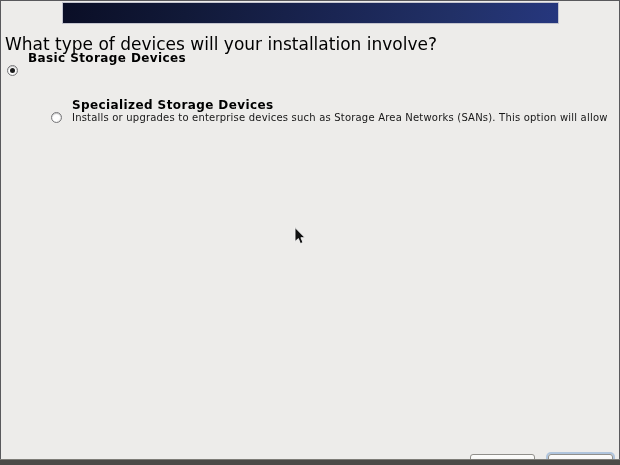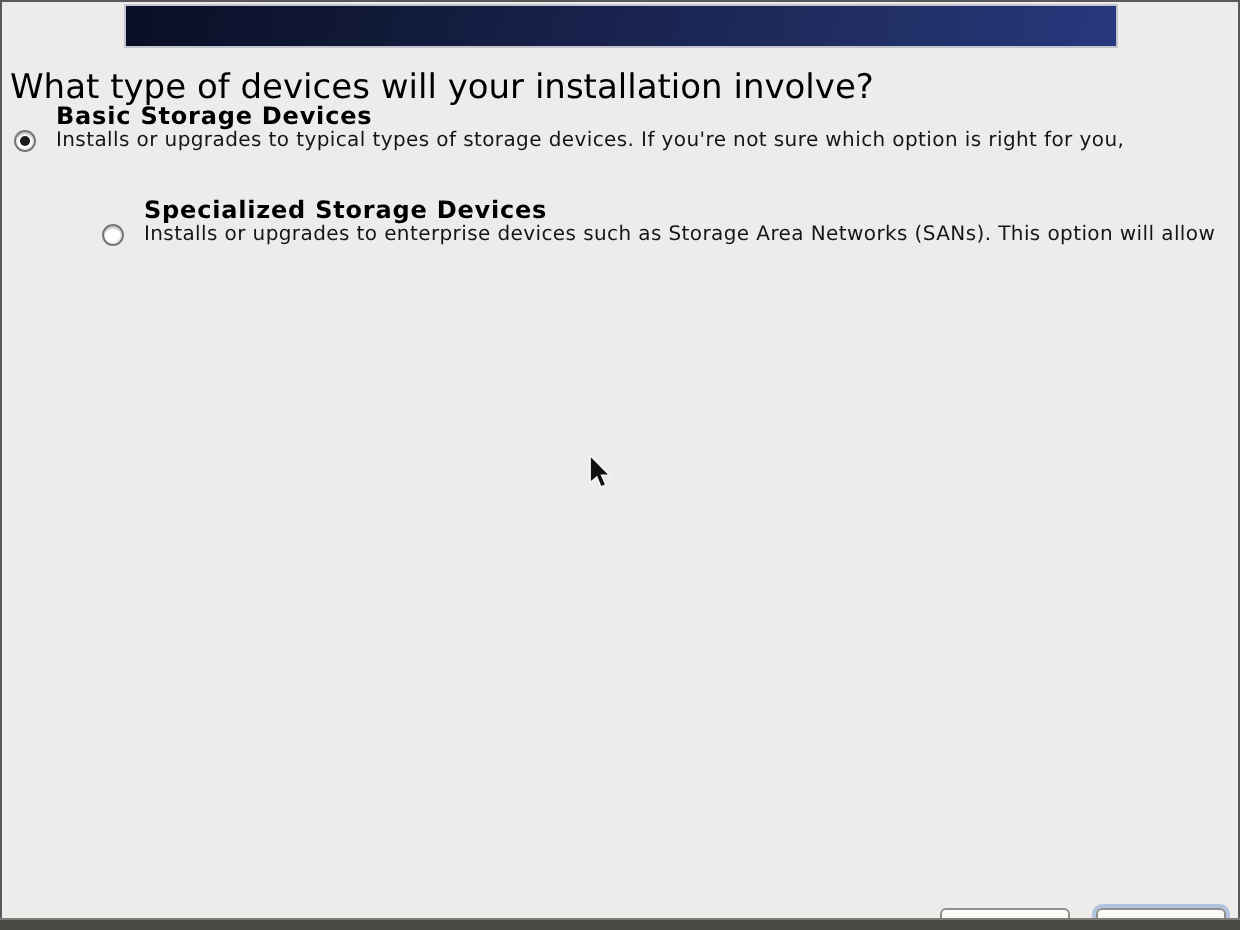--- a/index.html
+++ b/index.html
@@ -89,21 +89,20 @@
 <div class="top-banner"></div>
 
 <div class="question">What type of devices will your installation involve?</div>
 
 <div class="option option-basic">
   <span class="radio selected">
       <span class="dot"></span>
     </span>
   <div class="title">Basic Storage Devices</div>
   <div class="desc">
-    <div>Installs or upgrades to typical types of storage devices.  If you're not sure which option is right for you,</div>
   </div>
 </div>
 
 <div class="option option-specialized">
   <span class="radio"></span>
   <div class="title">Specialized Storage Devices</div>
   <div class="desc">
     <div>Installs or upgrades to enterprise devices such as Storage Area Networks (SANs). This option will allow</div>
   </div>
 </div>

